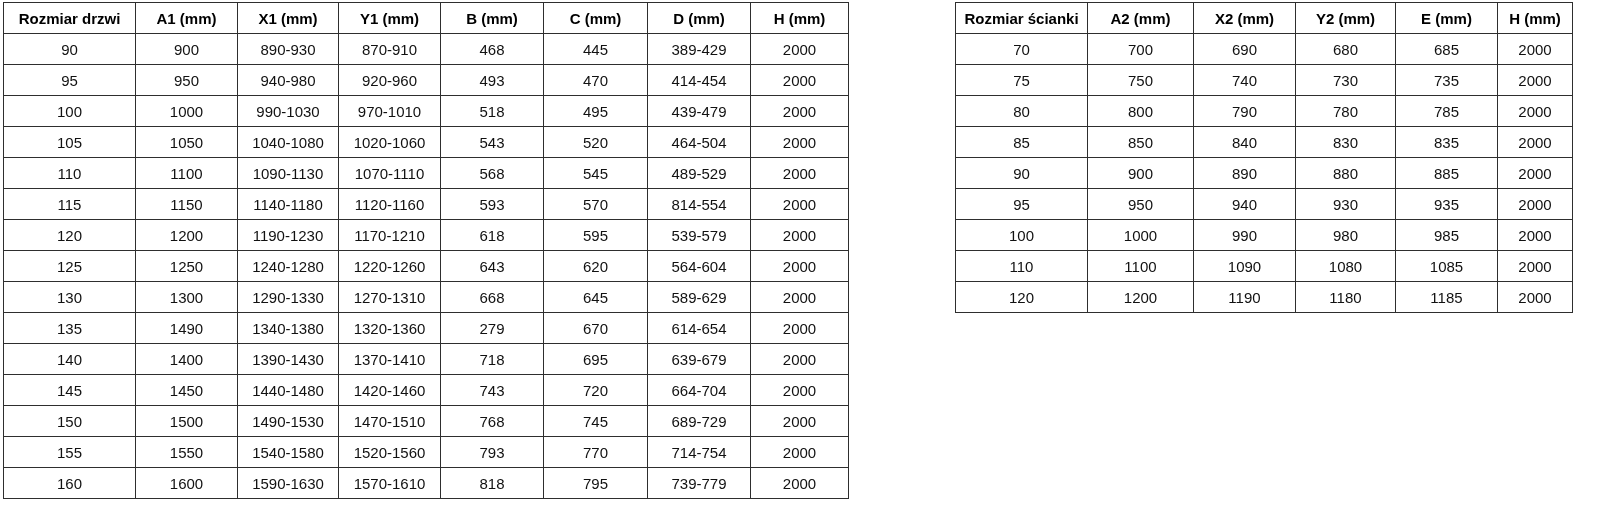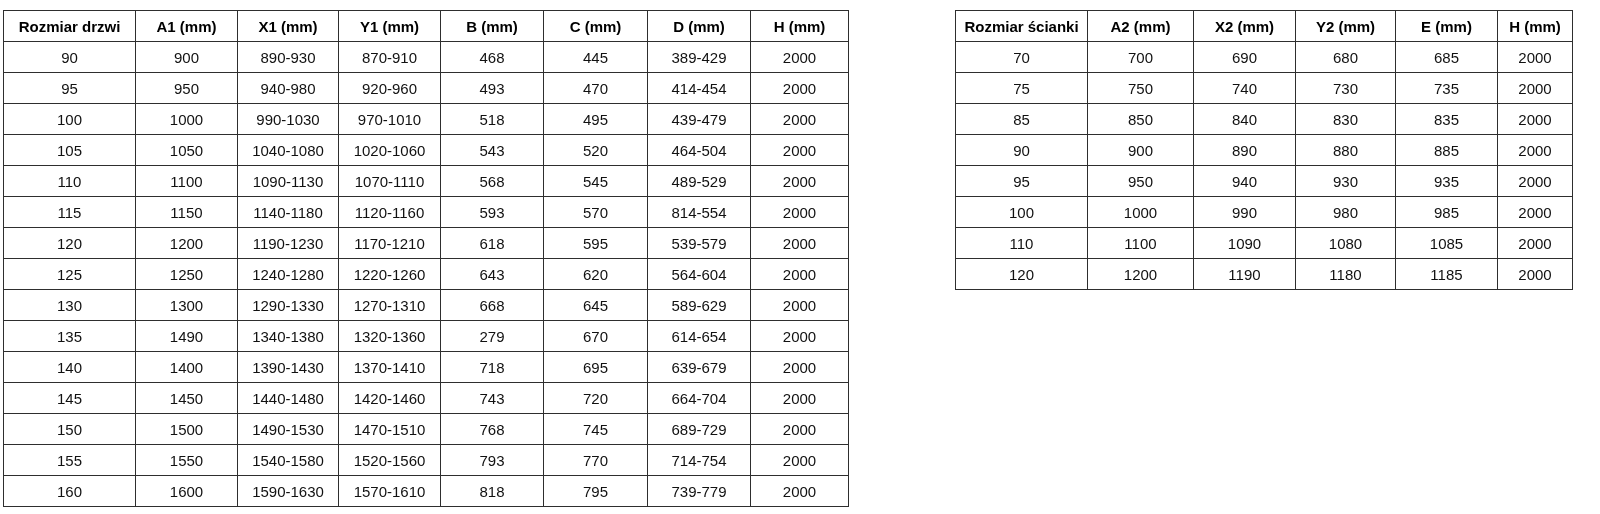--- a/index.html
+++ b/index.html
@@ -12,21 +12,21 @@
     color: #000000;
   }
   .page {
     position: relative;
     width: 1600px;
     height: 514px;
     overflow: hidden;
   }
   table.spec-table {
     position: absolute;
-    top: 10px;
+    top: 2px;
     border-collapse: collapse;
     table-layout: fixed;
     background: #ffffff;
   }
   table.spec-table.left  { left: 3px;   width: 845px; }
   table.spec-table.right { left: 955px; width: 617px; }
   table.spec-table th,
   table.spec-table td {
     border: 1.5px solid #2e2e2e;
     height: 30px;
@@ -259,20 +259,28 @@
         </tr>
         <tr>
           <td>75</td>
           <td>750</td>
           <td>740</td>
           <td>730</td>
           <td>735</td>
           <td>2000</td>
         </tr>
         <tr>
+          <td>80</td>
+          <td>800</td>
+          <td>790</td>
+          <td>780</td>
+          <td>785</td>
+          <td>2000</td>
+        </tr>
+        <tr>
           <td>85</td>
           <td>850</td>
           <td>840</td>
           <td>830</td>
           <td>835</td>
           <td>2000</td>
         </tr>
         <tr>
           <td>90</td>
           <td>900</td>

